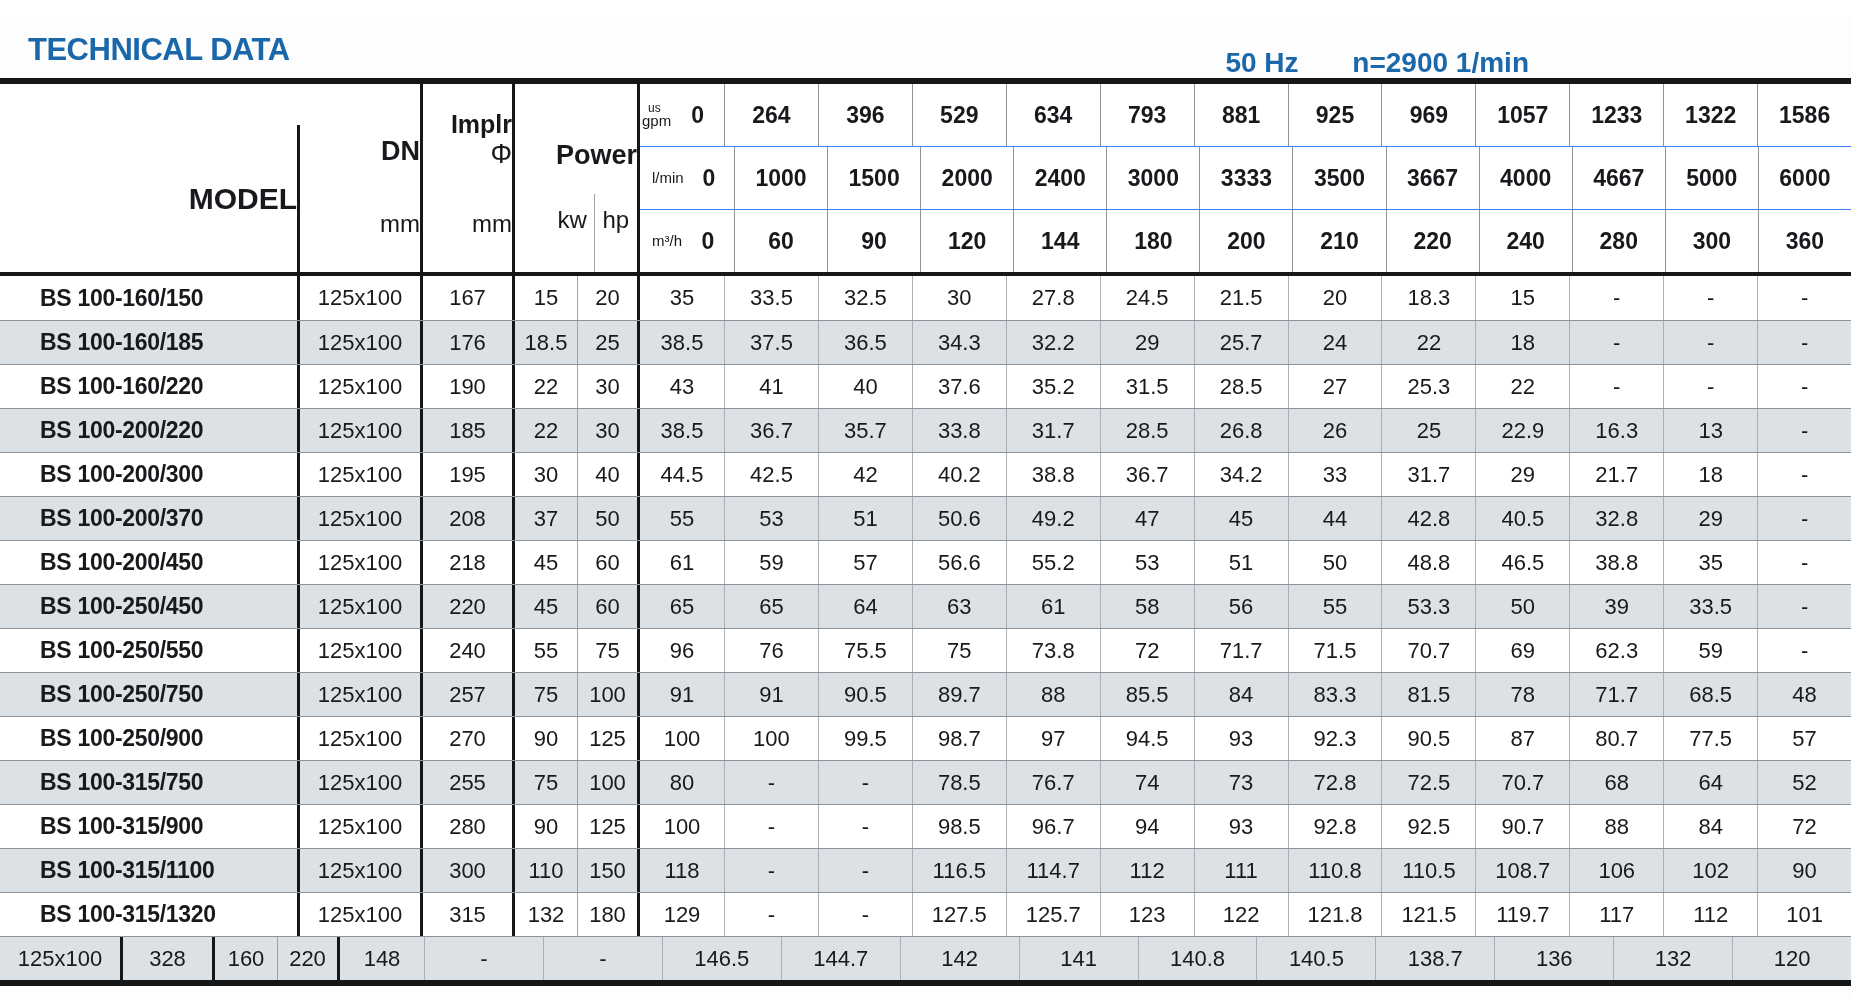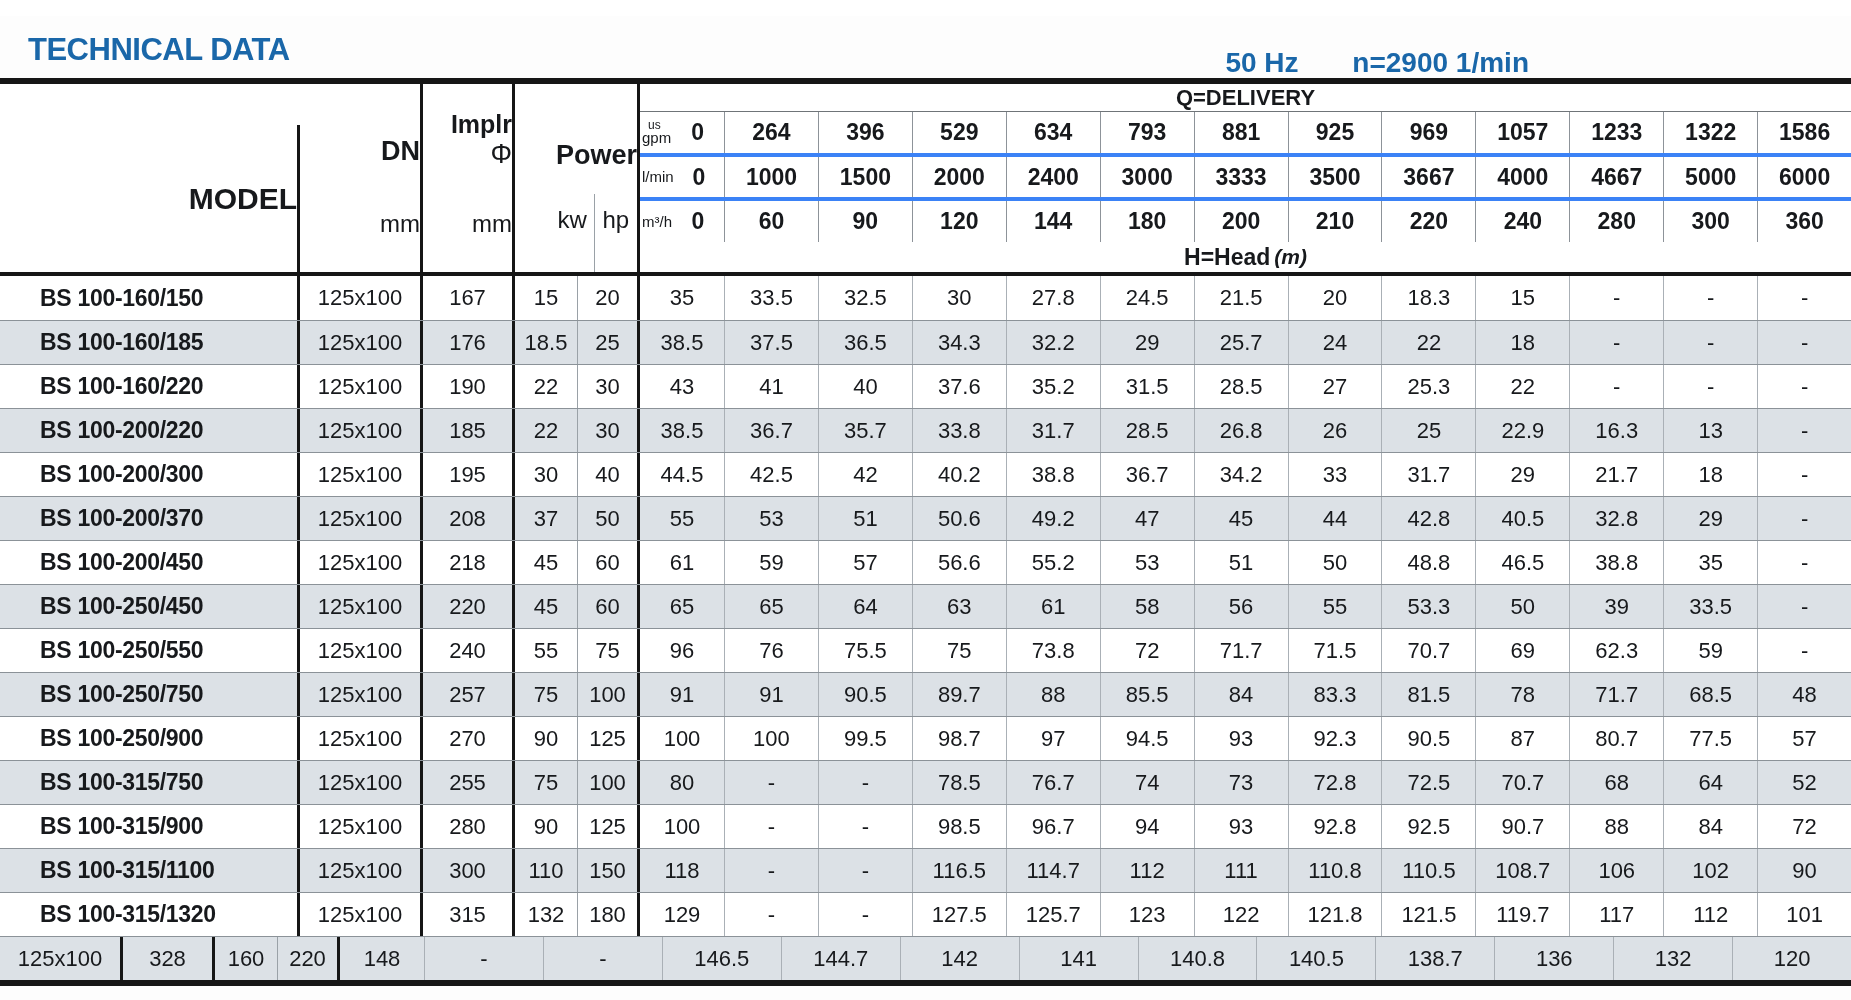--- a/index.html
+++ b/index.html
@@ -44,21 +44,21 @@
   .h-power .h-big { margin-top: 56px; }
   .kwhp { margin-top: auto; width: 100%; height: 78px; display: flex; }
   .kwhp div { flex: 1; display: flex; justify-content: center; align-items: flex-start; padding-top: 12px; font-size: 24px; }
   .kwhp .hp-l { border-left: 1px solid #9aa1a7; }
 
   
   .q-header { flex: 1; display: flex; flex-direction: column; }
   .q-title { height: 28px; display: flex; align-items: center; justify-content: center;
              font-size: 22px; font-weight: bold; border-bottom: 1px solid #6f7478; }
   .qu-row { display: flex; flex: 1; align-items: center; justify-content: flex-end; }
-  .qu-row + .qu-row { border-top: 4px solid #3b82f6; }
+  .qu-row + .qu-row { border-top: 1px solid #3b82f6; padding-left: 10px; }
   .qu-first { width: 84px; display: flex; align-items: center; height: 100%; }
   .qu-label { padding-left: 2px; font-size: 15px; line-height: 0.9; text-align: left; }
   .qu-top { display: block; font-size: 12px; margin-left: 6px; }
   .qu-zero { flex: 1; text-align: center; font-size: 23px; font-weight: bold; }
   .qu-vals { flex: 1; display: flex; height: 100%; }
   .qv { flex: 1; display: flex; align-items: center; justify-content: center;
         font-size: 23px; font-weight: bold; border-left: 1px solid #8d9399; }
   .q-headrow { height: 30px; display: flex; align-items: center; justify-content: center; }
   .q-headrow .hh { font-size: 23px; font-weight: bold; }
   .q-headrow .hu { font-size: 21px; font-weight: bold; font-style: italic; margin-left: 4px; }
@@ -110,21 +110,20 @@
 
       <div class="hcell h-power" style="width:125px">
         <div class="h-big">Power</div>
         <div class="kwhp">
           <div>kw</div>
           <div class="hp-l">hp</div>
         </div>
       </div>
 
       <div class="q-header">
-        <div class="q-title">Q=DELIVERY</div>
 
         <div class="qu-row">
           <div class="qu-first">
             <div class="qu-label">
               <span class="qu-top">us</span>
               <span>gpm</span>
             </div>
             <div class="qu-zero">0</div>
           </div>
           <div class="qu-vals">
@@ -178,24 +177,20 @@
               <div class="qv">200</div>
               <div class="qv">210</div>
               <div class="qv">220</div>
               <div class="qv">240</div>
               <div class="qv">280</div>
               <div class="qv">300</div>
               <div class="qv">360</div>
             </div>
         </div>
 
-        <div class="q-headrow">
-          <span class="hh">H=Head</span>
-          <span class="hu">(m)</span>
-        </div>
       </div>
     </div>
 
     <div class="tbody">
         <div class="trow">
           <div class="c-model">BS 100-160/150</div>
           <div class="c-dn">125x100</div>
           <div class="c-implr">167</div>
           <div class="c-kw">15</div>
           <div class="c-hp">20</div>

